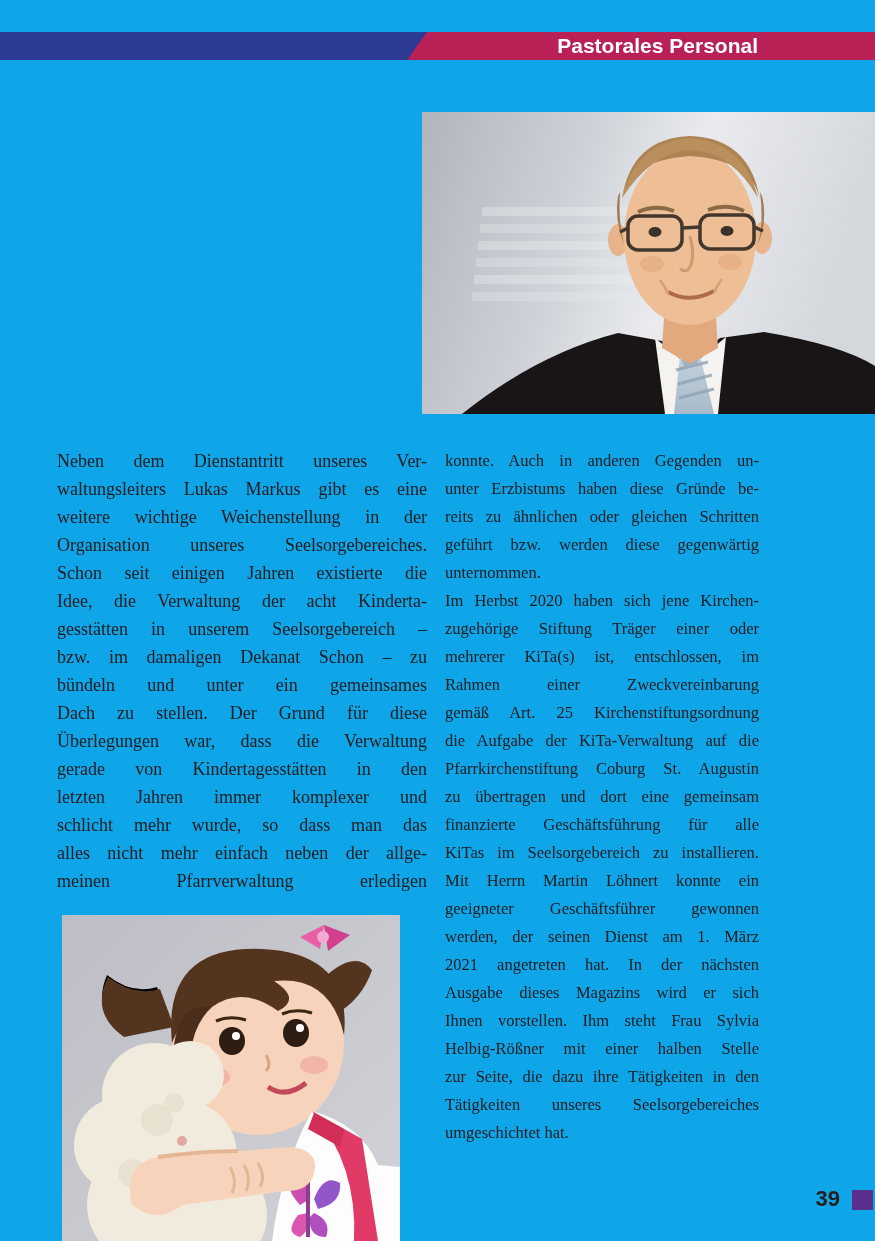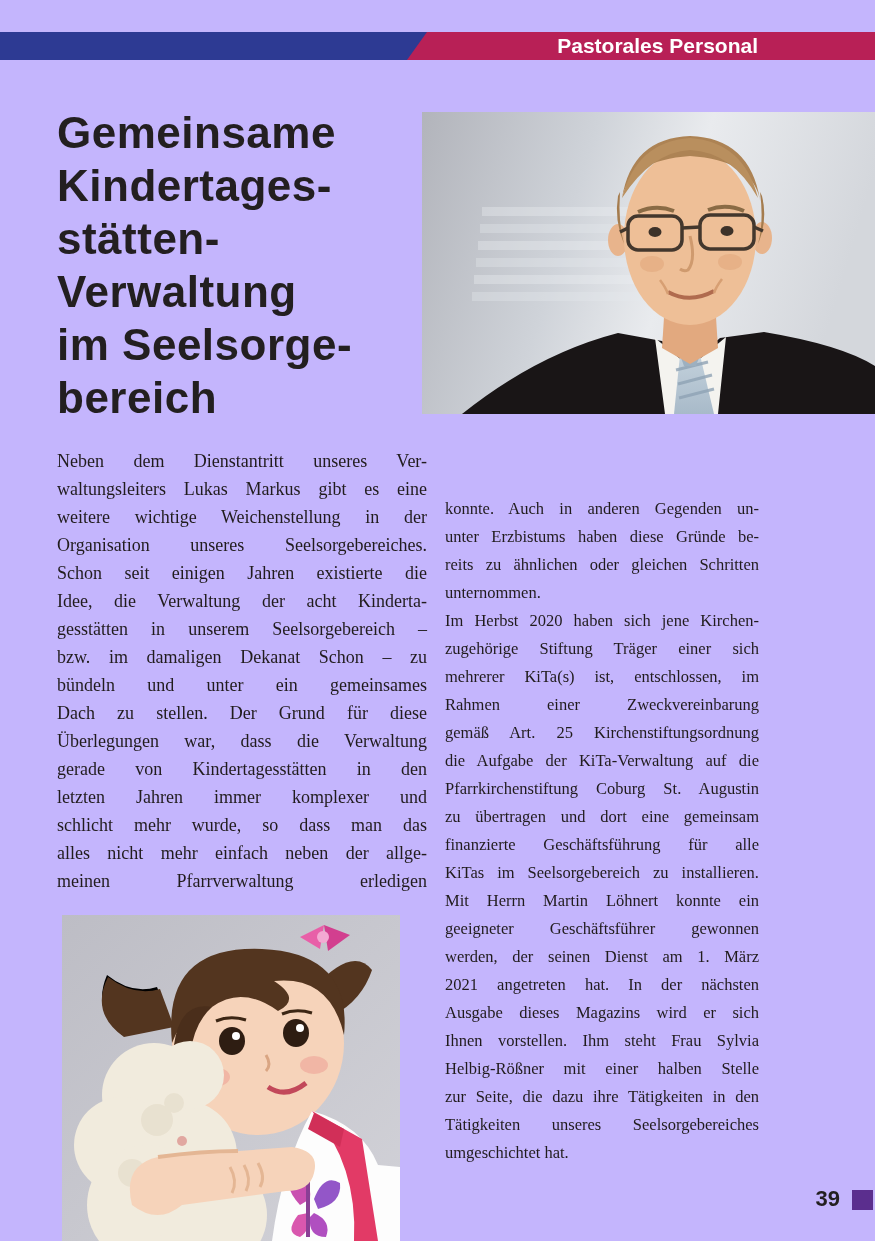--- a/index.html
+++ b/index.html
@@ -1,16 +1,16 @@
 <!DOCTYPE html>
 <html><head>
 <meta charset="utf-8">
 <style>
   html,body{margin:0;padding:0;background:#ffffff;}
-  .page{position:relative;width:875px;height:1241px;background:#c4b5fd;overflow:hidden;margin:0 auto;
+  .page{position:relative;width:875px;height:1241px;background:#0ea5e9;overflow:hidden;margin:0 auto;
         font-family:"Liberation Serif", serif;color:#211c1d;}
 
   
   .topbar{position:absolute;left:0;top:32px;width:875px;height:28px;background:#b82056;}
   .topbar-blue{position:absolute;left:0;top:0;width:427px;height:28px;background:#2d3a93;
                clip-path:polygon(0 0,100% 0,calc(100% - 20px) 100%,0 100%);}
   .topbar-label{position:absolute;top:0;right:117px;height:28px;line-height:28px;
                 font-family:"Liberation Sans", sans-serif;font-weight:700;font-size:21px;color:#ffffff;}
 
   
@@ -20,48 +20,40 @@
 
   
   .photo{position:absolute;overflow:hidden;}
   .photo-man{left:422px;top:112px;width:453px;height:302px;}
   .photo-child{left:62px;top:915px;width:338px;height:326px;}
   .photo svg{display:block;}
 
   
   .col{position:absolute;top:447px;}
   .col-left{left:57px;width:370px;font-size:18px;line-height:28px;}
-  .col-right{left:445px;width:314px;font-size:16.5px;line-height:28px;margin-top:48px;}
+  .col-right{left:445px;width:314px;font-size:16.5px;line-height:28px;}
   .tline{text-align:justify;text-align-last:justify;white-space:normal;}
   .tline-end{text-align-last:left;}
   .hline{text-align:left;}
 
   
   .page-number{position:absolute;top:1186px;right:35px;
                font-family:"Liberation Sans", sans-serif;font-weight:700;font-size:22px;color:#231f20;}
   .corner-square{position:absolute;top:1190px;right:2px;width:21px;height:20px;background:#5b2e8e;}
 </style>
 </head>
 <body>
 
 <div class="page">
 
   <div class="topbar">
     <div class="topbar-blue"></div>
     <div class="topbar-label">Pastorales Personal</div>
   </div>
 
-  <h1 class="headline" style="margin:0;">
-      <div class="hline">Gemeinsame</div>
-      <div class="hline">Kindertages-</div>
-      <div class="hline">stätten-</div>
-      <div class="hline">Verwaltung</div>
-      <div class="hline">im Seelsorge-</div>
-      <div class="hline">bereich</div>
-    </h1>
 
   <div class="photo photo-man">
     <svg width="453" height="302" viewBox="0 0 453 302">
       <defs>
         <linearGradient id="bgman" x1="0" y1="0" x2="1" y2="0.2">
           <stop offset="0" stop-color="#b2b4bb"></stop>
           <stop offset="0.38" stop-color="#cfd3d9"></stop>
           <stop offset="0.62" stop-color="#e9ebee"></stop>
           <stop offset="1" stop-color="#d4d7dc"></stop>
         </linearGradient>
@@ -145,23 +137,24 @@
       <div class="tline">letzten Jahren immer komplexer und</div>
       <div class="tline">schlicht mehr wurde, so dass man das</div>
       <div class="tline">alles nicht mehr einfach neben der allge-</div>
       <div class="tline">meinen Pfarrverwaltung erledigen</div>
     </div>
 
   <div class="col col-right">
       <div class="tline">konnte. Auch in anderen Gegenden un-</div>
       <div class="tline">unter Erzbistums haben diese Gründe be-</div>
       <div class="tline">reits zu ähnlichen oder gleichen Schritten</div>
+      <div class="tline">geführt bzw. werden diese gegenwärtig</div>
       <div class="tline tline-end">unternommen.</div>
       <div class="tline">Im Herbst 2020 haben sich jene Kirchen-</div>
-      <div class="tline">zugehörige Stiftung Träger einer sich</div>
+      <div class="tline">zugehörige Stiftung Träger einer oder</div>
       <div class="tline">mehrerer KiTa(s) ist, entschlossen, im</div>
       <div class="tline">Rahmen einer Zweckvereinbarung</div>
       <div class="tline">gemäß Art. 25 Kirchenstiftungsordnung</div>
       <div class="tline">die Aufgabe der KiTa-Verwaltung auf die</div>
       <div class="tline">Pfarrkirchenstiftung Coburg St. Augustin</div>
       <div class="tline">zu übertragen und dort eine gemeinsam</div>
       <div class="tline">finanzierte Geschäftsführung für alle</div>
       <div class="tline">KiTas im Seelsorgebereich zu installieren.</div>
       <div class="tline">Mit Herrn Martin Löhnert konnte ein</div>
       <div class="tline">geeigneter Geschäftsführer gewonnen</div>

